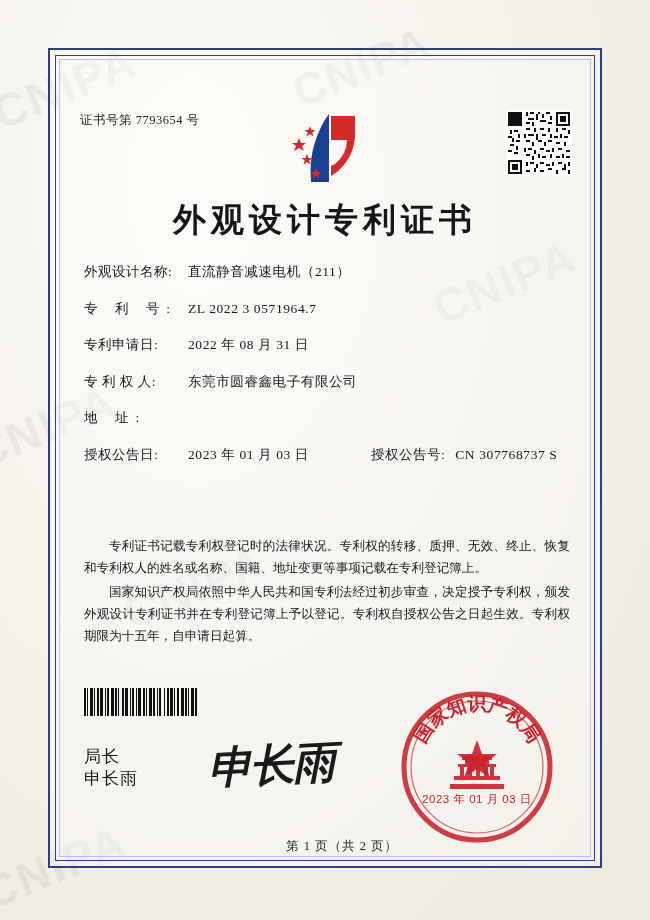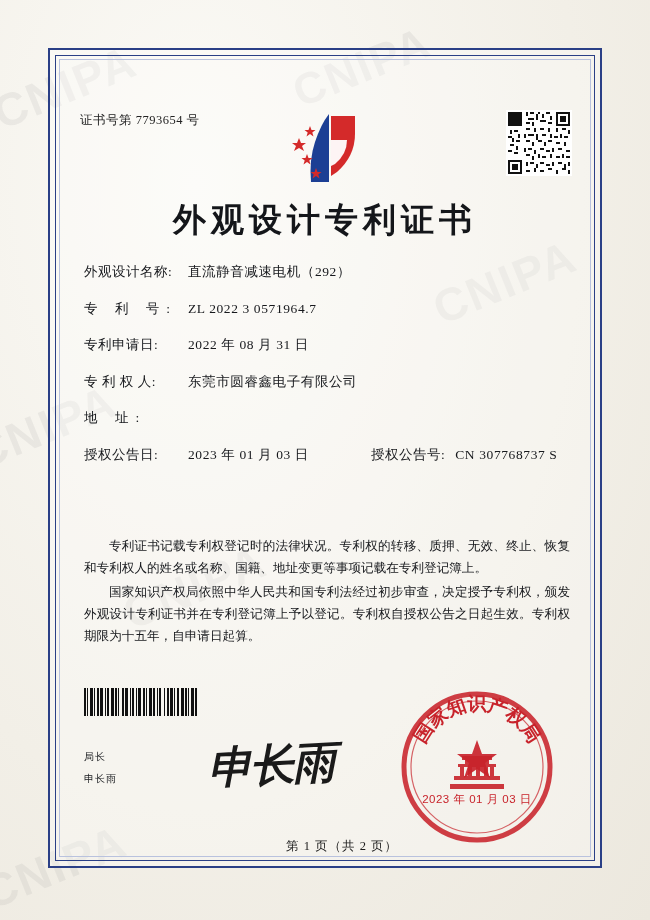--- a/index.html
+++ b/index.html
@@ -171,21 +171,21 @@
     background: #111;
     height: 100%;
     vertical-align: top;
   }
 
   
   .sig-label {
     position: absolute;
     left: 36px;
     top: 698px;
-    font-size: 10px;
+    font-size: 17px;
     line-height: 22px;
     color: #16181c;
     letter-spacing: 1px;
   }
   .sig-img {
     position: absolute;
     left: 160px;
     top: 686px;
     width: 210px;
     height: 62px;
@@ -375,21 +375,21 @@
         </g>
       </svg>
     </div>
 
     <div class="doc-title">外观设计专利证书</div>
 
     <div class="fields">
 
       <div class="row">
         <div class="lbl">外观设计名称:</div>
-        <div class="val">直流静音减速电机（292）</div>
+        <div class="val">直流静音减速电机（211）</div>
       </div>
 
 
       <div class="row">
         <div class="lbl sp">专 利 号:</div>
         <div class="val">ZL 2022 3 0571964.7</div>
       </div>
 
       <div class="row">
         <div class="lbl">专利申请日:</div>

